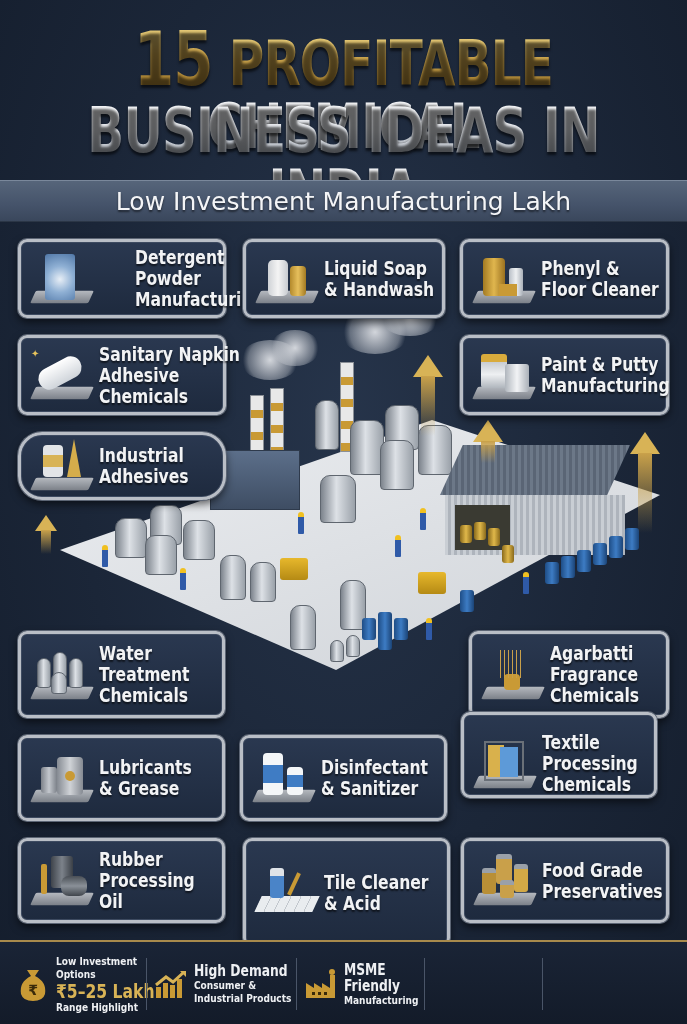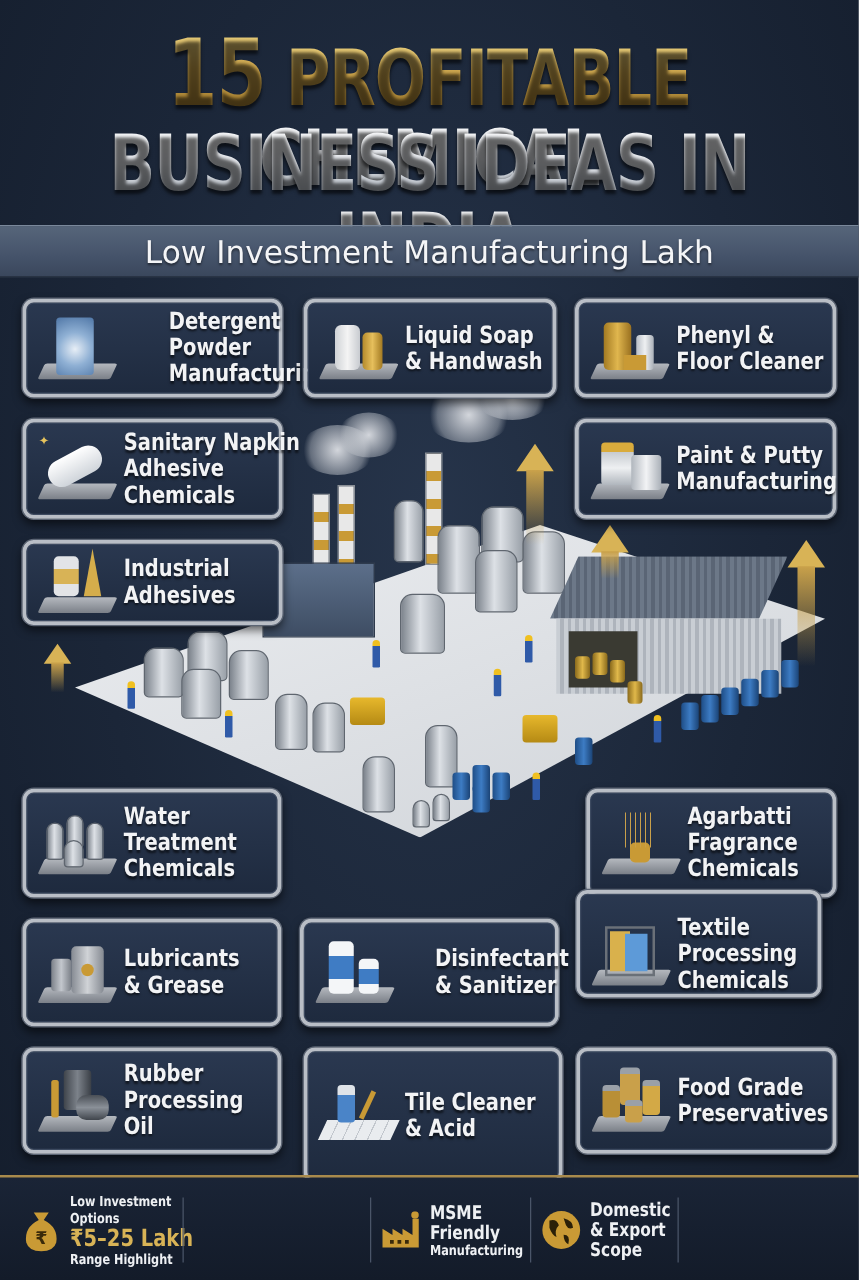--- a/index.html
+++ b/index.html
@@ -293,21 +293,21 @@
     <div class="plate"></div>
     <div style="position:absolute;left:12px;top:10px;width:26px;height:34px;border-radius:3px;background:linear-gradient(180deg,#d9ab3c 0 8px,#c8ccd1 8px,#eef0f2 60%,#b0b6bd);"></div>
     <div style="position:absolute;left:36px;top:20px;width:24px;height:28px;border-radius:3px;background:linear-gradient(90deg,#b0b6bd,#f2f3f5,#aab0b8);"></div>
   </div>
   <div class="label">
     <div>Paint &amp; Putty</div>
       <div>Manufacturing</div>
   </div>
 </div>
 
-<div class="card" style="left:18px;top:432px;width:208px;height:68px;">
+<div class="card" style="left:18px;top:432px;width:208px;height:68px;border-radius:24px;">
   <div class="icon">
     <div class="plate"></div>
     <div style="position:absolute;left:16px;top:10px;width:20px;height:32px;border-radius:4px;background:linear-gradient(180deg,#e2e4e7 0 10px,#d8b356 10px 22px,#e2e4e7 22px);"></div>
     <div style="position:absolute;left:40px;top:4px;width:0;height:0;border-left:7px solid transparent;border-right:7px solid transparent;border-bottom:38px solid #d5ad4b;"></div>
   </div>
   <div class="label">
     <div>Industrial</div>
       <div>Adhesives</div>
   </div>
 </div>
@@ -346,21 +346,21 @@
     <div style="position:absolute;left:14px;top:20px;width:16px;height:26px;border-radius:3px;background:linear-gradient(90deg,#7c8189,#c3c7cd,#7c8189);"></div>
     <div style="position:absolute;left:30px;top:10px;width:26px;height:38px;border-radius:4px;background:linear-gradient(90deg,#858a92,#d0d3d7,#858a92);"></div>
     <div style="position:absolute;left:38px;top:24px;width:10px;height:10px;border-radius:50%;background:#c99a35;"></div>
   </div>
   <div class="label">
     <div>Lubricants</div>
       <div>&amp; Grease</div>
   </div>
 </div>
 
-<div class="card" style="left:240px;top:735px;width:207px;height:86px;gap:27px;">
+<div class="card" style="left:240px;top:735px;width:207px;height:86px;">
   <div class="icon">
     <div class="plate"></div>
     <div style="position:absolute;left:14px;top:6px;width:20px;height:42px;border-radius:4px;background:linear-gradient(180deg,#f4f6f8 0 12px,#3f7cc4 12px 30px,#f4f6f8 30px);"></div>
     <div style="position:absolute;left:38px;top:20px;width:16px;height:28px;border-radius:4px;background:linear-gradient(180deg,#f4f6f8 0 8px,#3f7cc4 8px 20px,#f4f6f8 20px);"></div>
   </div>
   <div class="label">
     <div>Disinfectant</div>
       <div>&amp; Sanitizer</div>
   </div>
 </div>
@@ -429,48 +429,52 @@
     </div>
     <div class="ftext">
       <span class="small">Low Investment</span>
       <span class="small">Options</span>
       <span class="gold-big">₹5–25 Lakh</span>
       <span class="small">Range Highlight</span>
     </div>
   </div>
   <div class="fsep" style="left:146px;"></div>
 
+  <div class="fitem" style="left:154px;">
+    <div class="ficon">
+      <svg width="34" height="30" viewBox="0 0 34 30">
+          <rect x="2" y="18" width="5" height="11" fill="#c99a35"></rect>
+          <rect x="9" y="14" width="5" height="15" fill="#c99a35"></rect>
+          <rect x="16" y="16" width="5" height="13" fill="#c99a35"></rect>
+          <rect x="23" y="10" width="5" height="19" fill="#c99a35"></rect>
+          <path d="M2 16 L12 8 L19 13 L30 3" stroke="#d8b356" stroke-width="3" fill="none"></path>
+          <path d="M26 2 L32 2 L32 8 Z" fill="#d8b356"></path>
+        </svg>
+    </div>
+    <div class="ftext">
+      <span class="big">High Demand</span>
+      <span class="small">Consumer &amp;</span>
+      <span class="small">Industrial Products</span>
+    </div>
+  </div>
   <div class="fsep" style="left:296px;"></div>
 
   <div class="fitem" style="left:304px;">
     <div class="ficon">
       <svg width="34" height="30" viewBox="0 0 34 30">
           <path d="M2 29 L2 14 L10 19 L10 14 L18 19 L18 14 L26 19 L26 6 L31 6 L31 29 Z" fill="#c99a35"></path>
           <circle cx="28" cy="3" r="3" fill="#c99a35"></circle>
           <rect x="8" y="23" width="3" height="3" fill="#3a2a0a"></rect>
           <rect x="14" y="23" width="3" height="3" fill="#3a2a0a"></rect>
           <rect x="20" y="23" width="3" height="3" fill="#3a2a0a"></rect>
         </svg>
     </div>
     <div class="ftext">
       <span class="big">MSME</span>
       <span class="big">Friendly</span>
       <span class="small">Manufacturing</span>
     </div>
   </div>
   <div class="fsep" style="left:424px;"></div>
 
-  <div class="fitem" style="left:432px;">
-    <div class="ficon">
-      <svg width="36" height="36" viewBox="0 0 36 36">
-          <circle cx="18" cy="18" r="16" fill="#c99a35"></circle>
-          <path d="M8 10 Q14 8 16 14 Q12 18 14 24 Q10 22 8 16 Z M20 8 Q28 10 28 16 Q24 18 22 14 Z M20 22 Q26 22 24 30 Q20 28 20 22 Z" fill="#2a2008"></path>
-        </svg>
-    </div>
-    <div class="ftext">
-      <span class="big">Domestic</span>
-      <span class="big">&amp; Export</span>
-      <span class="big">Scope</span>
-    </div>
-  </div>
   <div class="fsep" style="left:542px;"></div>
 
 </div>
 
 </body></html>

